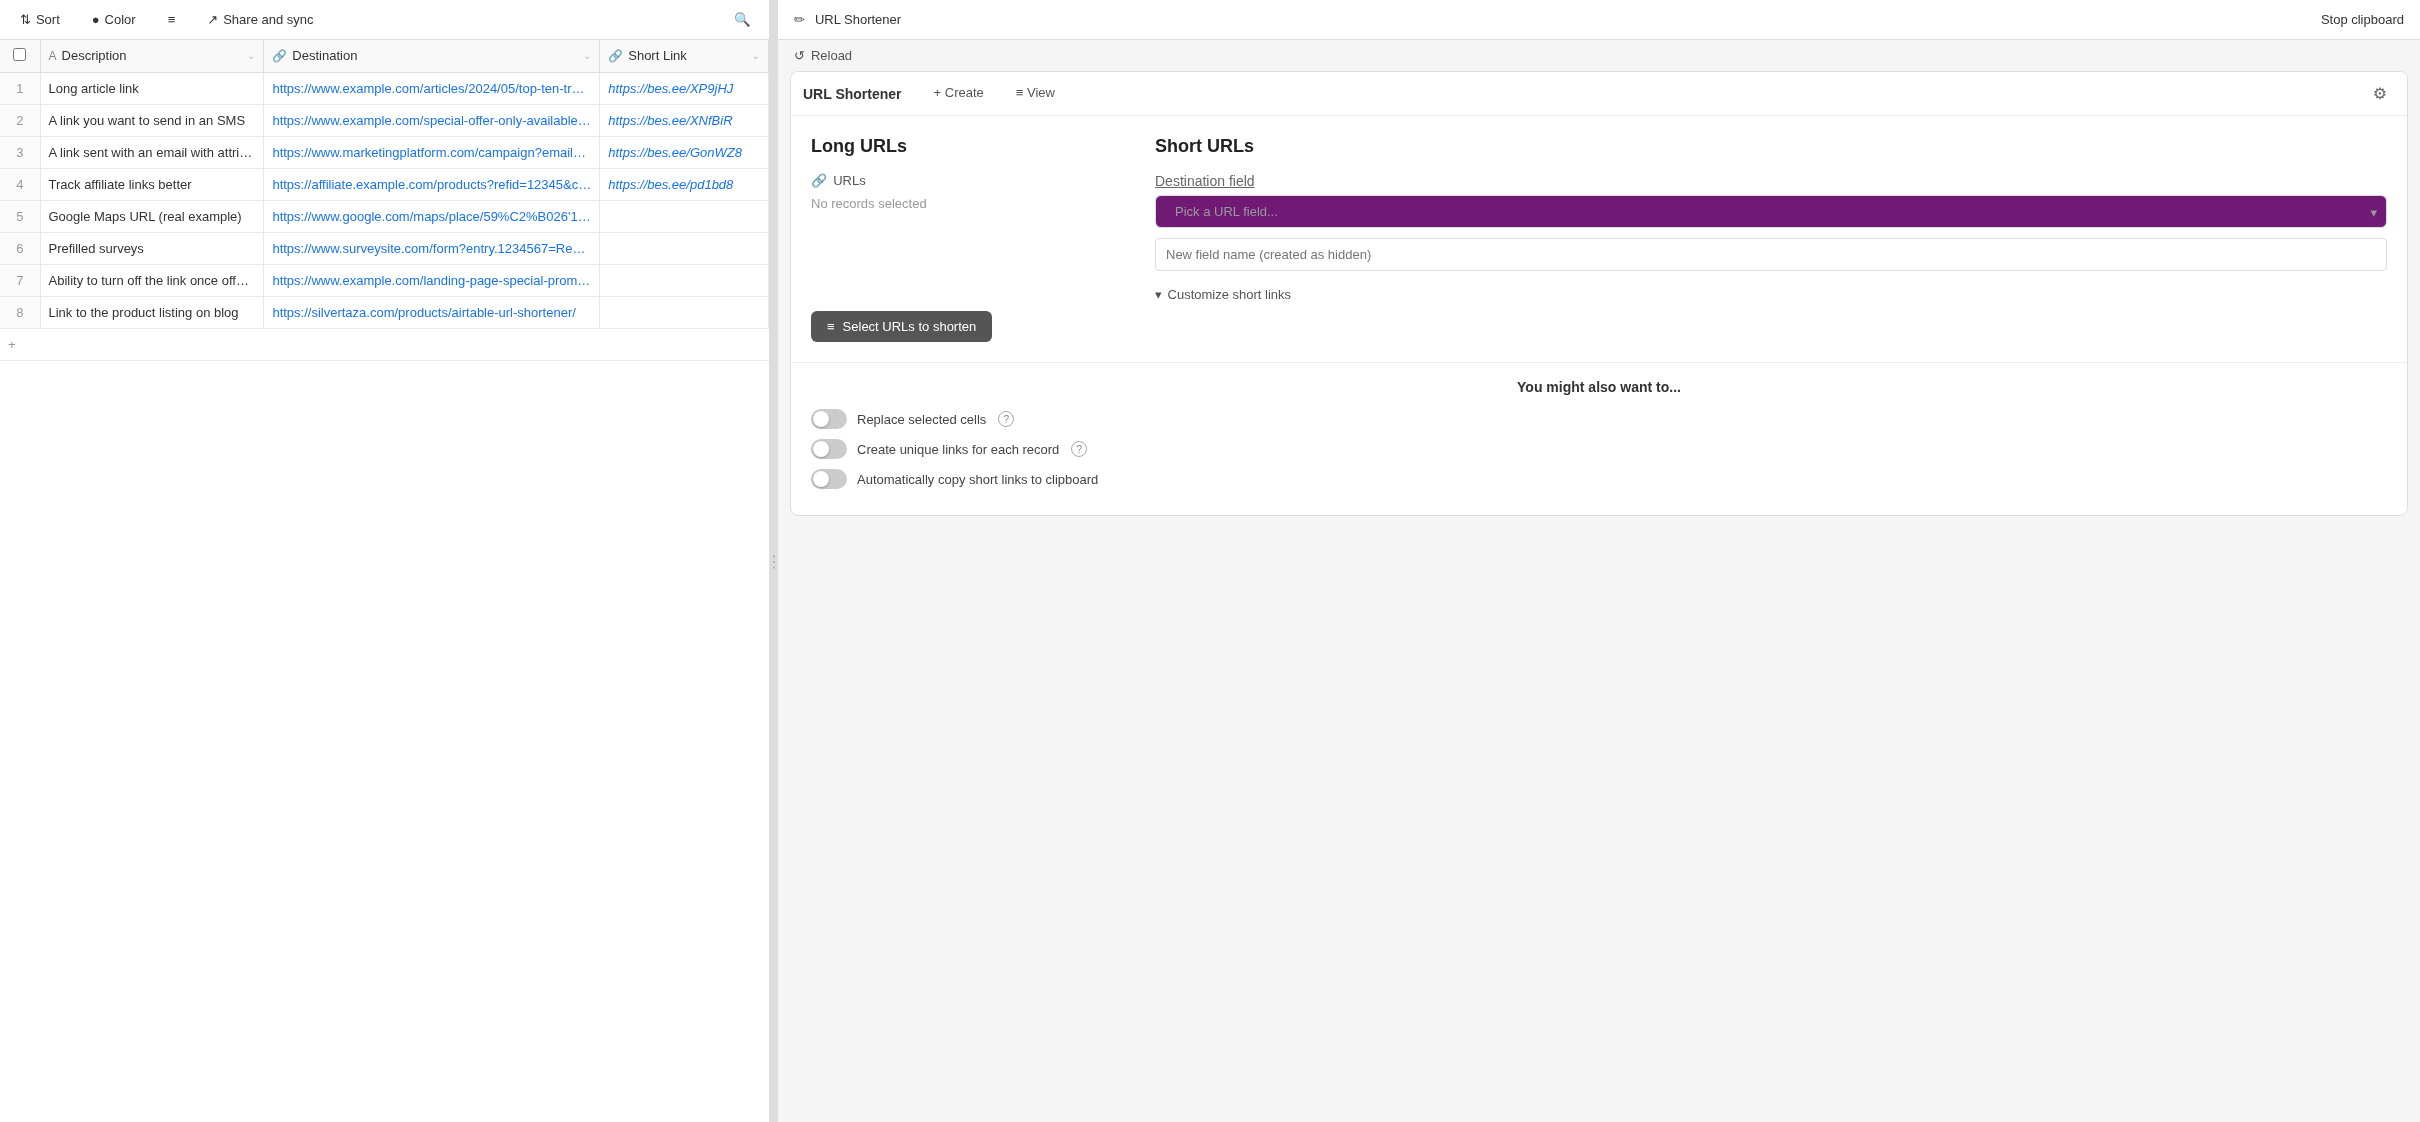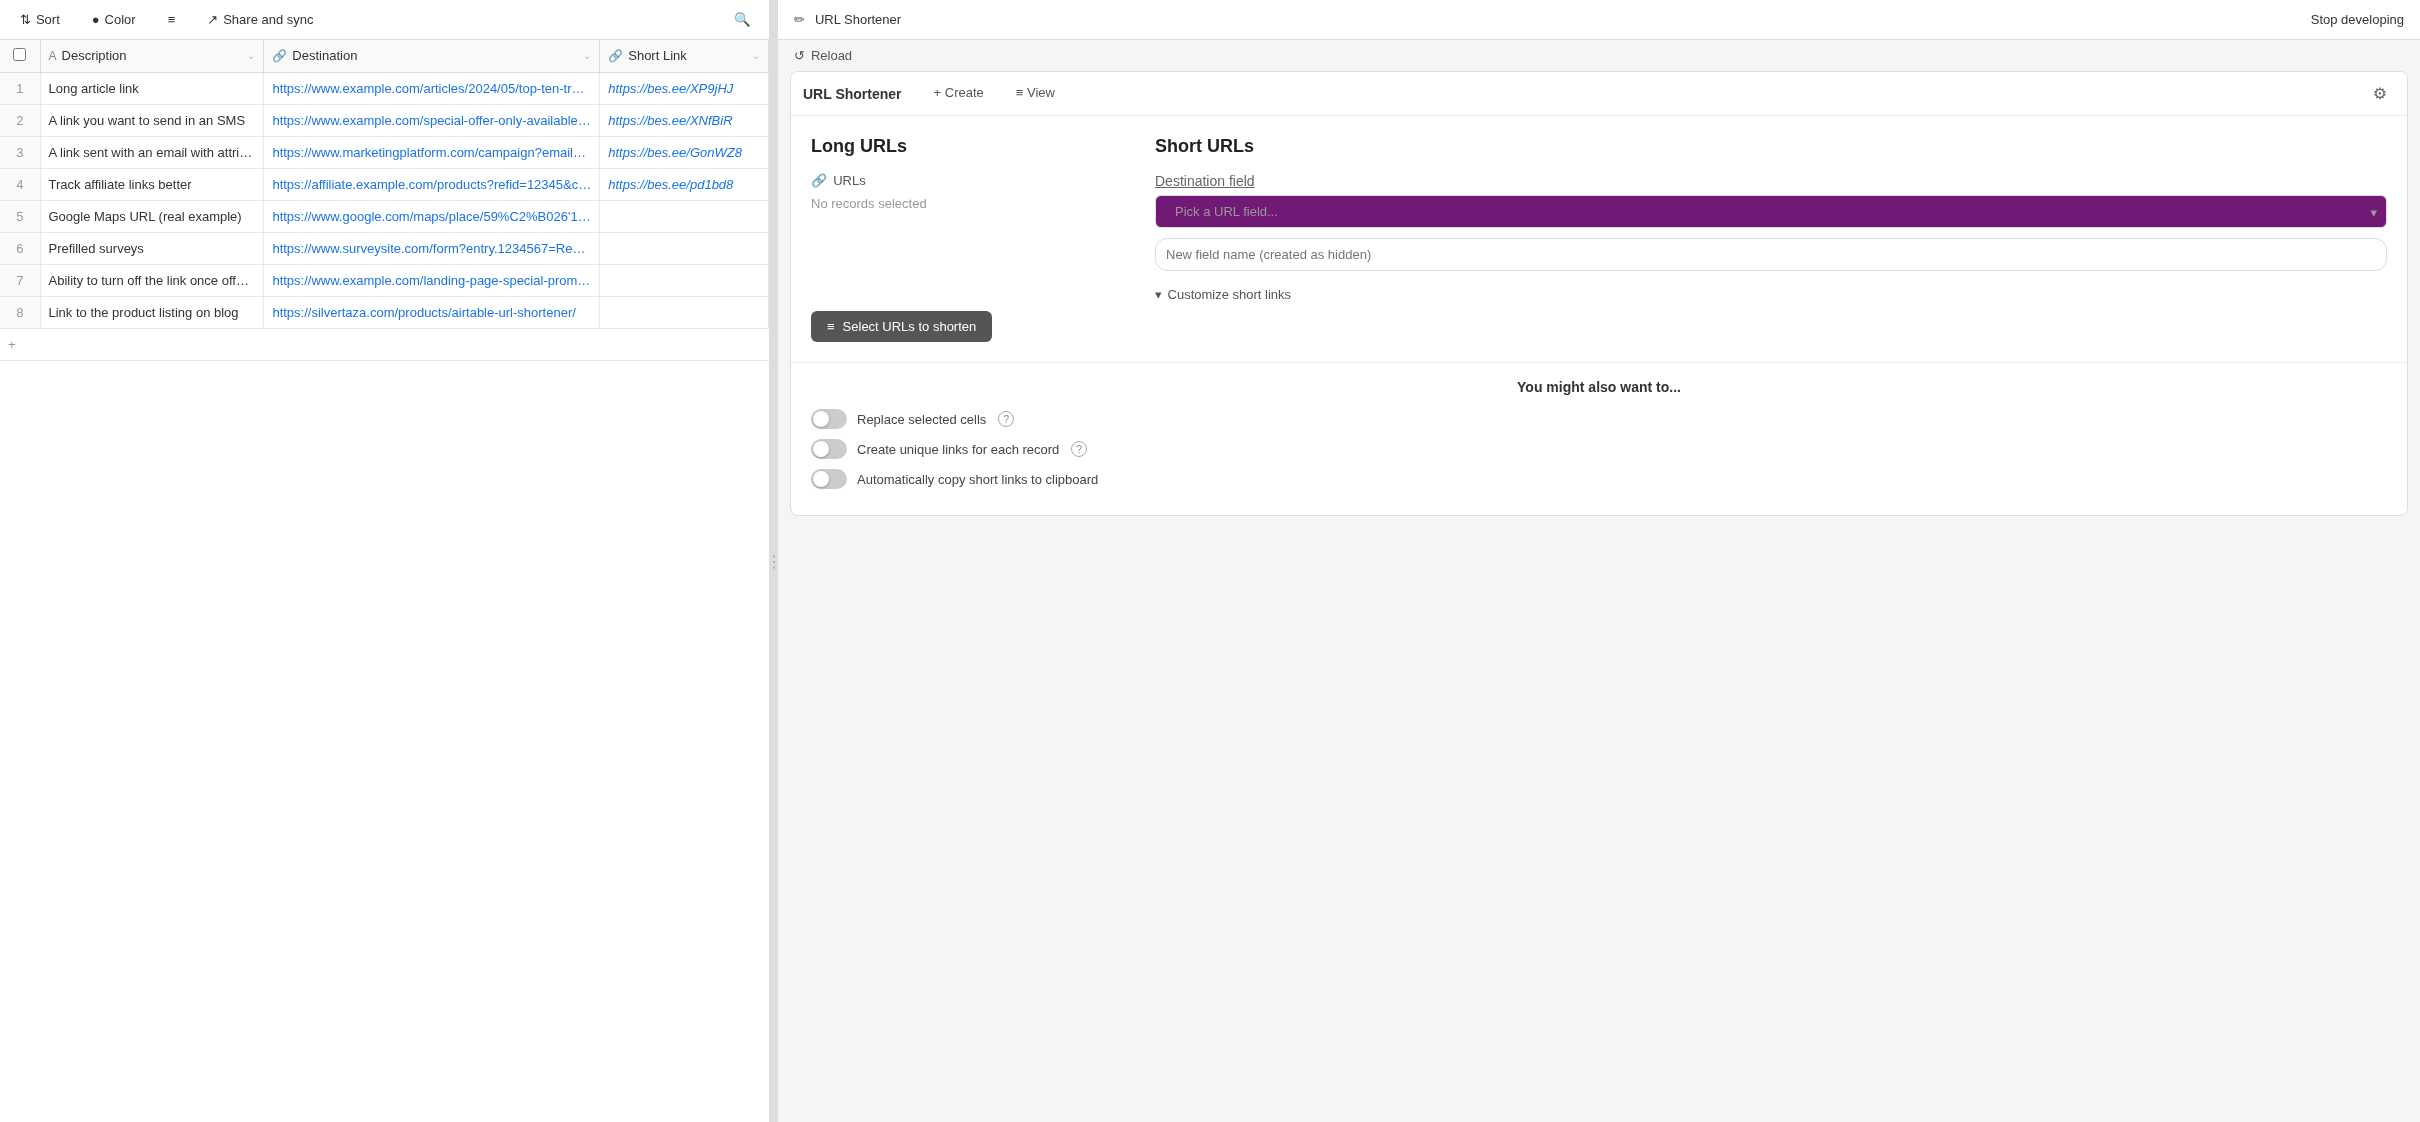--- a/index.html
+++ b/index.html
@@ -315,21 +315,21 @@
       top: 50%;
       transform: translateY(-50%);
       color: #999;
       pointer-events: none;
     }
 
     .new-field-input {
       width: 100%;
       padding: 8px 10px;
       border: 1px solid #ddd;
-      border-radius: 12px;
+      border-radius: 4px;
       font-size: 13px;
       color: #999;
       background: #fff;
       margin-bottom: 12px;
     }
 
     .customize-links-toggle {
       display: flex;
       align-items: center;
       gap: 6px;
@@ -545,21 +545,21 @@
 
 <div class="drag-divider">
   <span>⋮</span>
 </div>
 
 <div class="right-panel">
 
   <div class="right-header">
     <span style="color:#555;">✏</span>
     <span class="right-header-title">URL Shortener</span>
-    <button class="stop-dev-btn">Stop developing</button>
+    <button class="stop-dev-btn">Stop clipboard</button>
   </div>
 
   <div class="reload-bar">
     <span>↺</span>
     <span>Reload</span>
   </div>
 
   <div class="extension-card">
 
     <div class="ext-nav">

